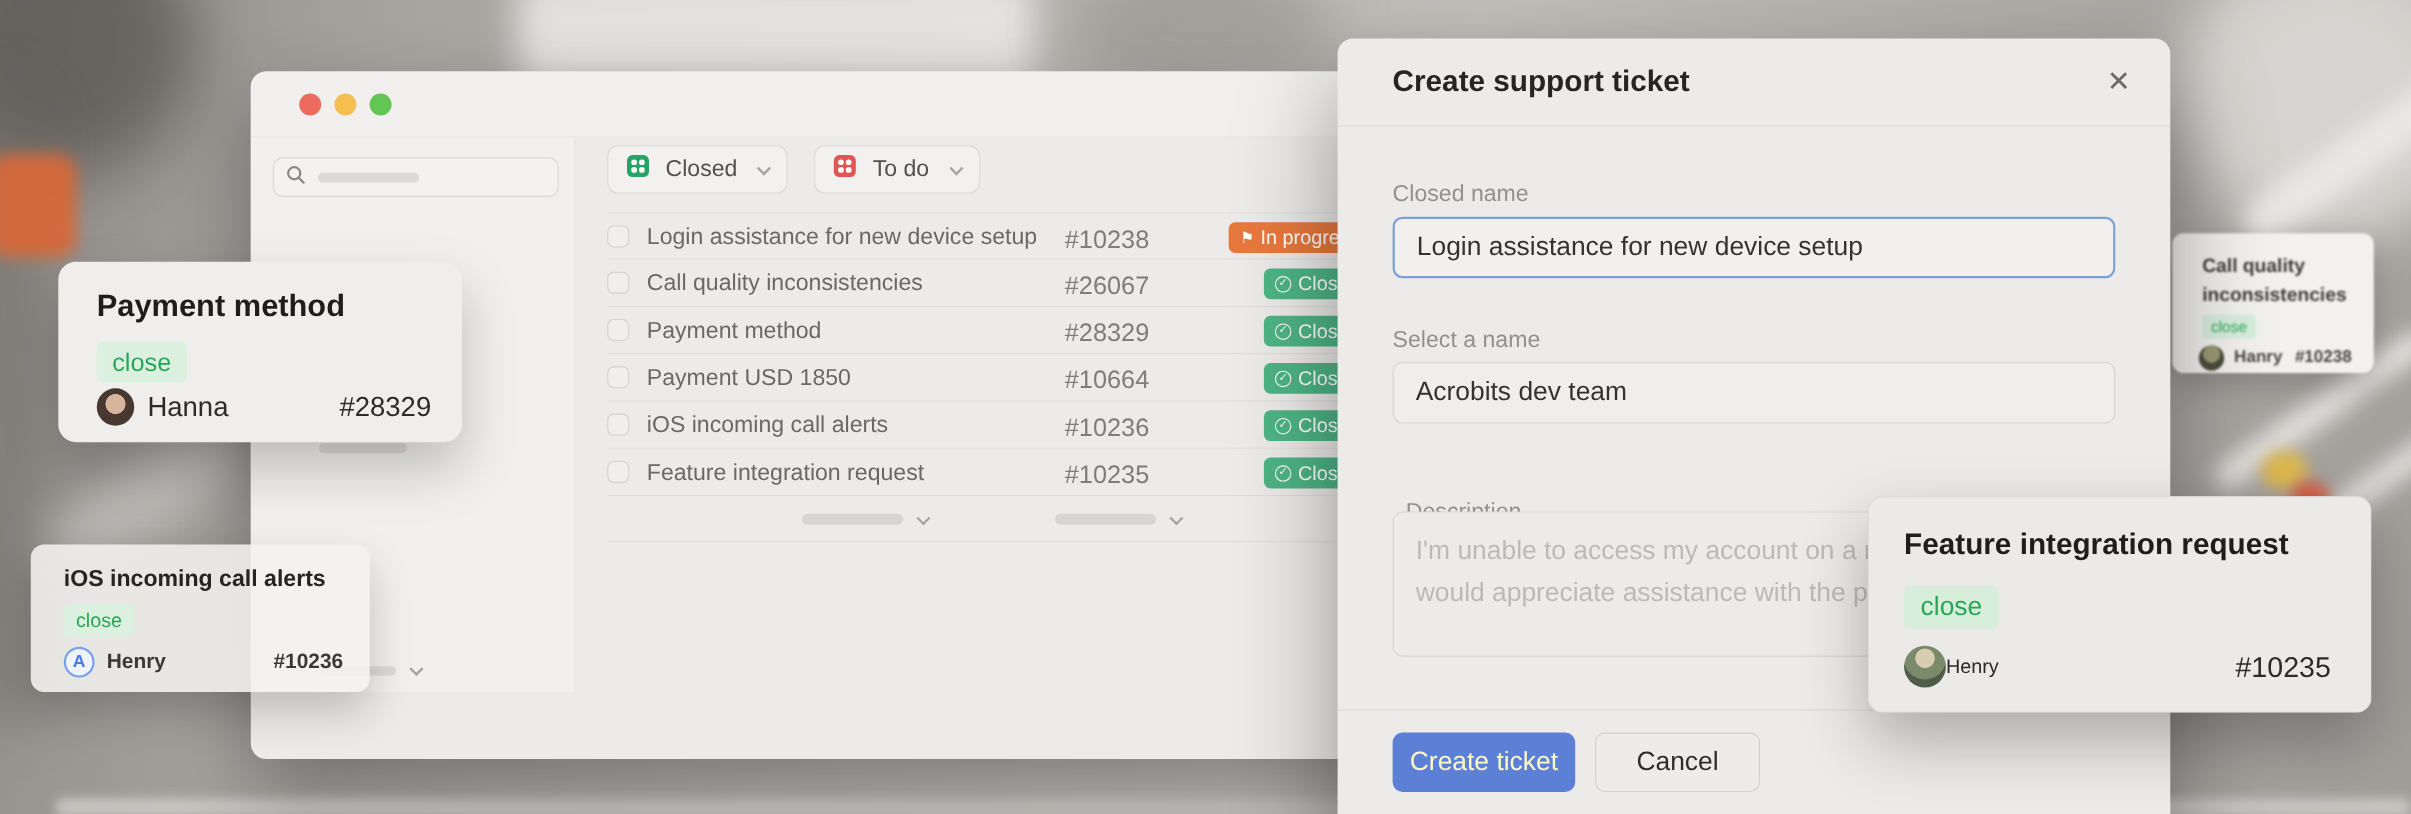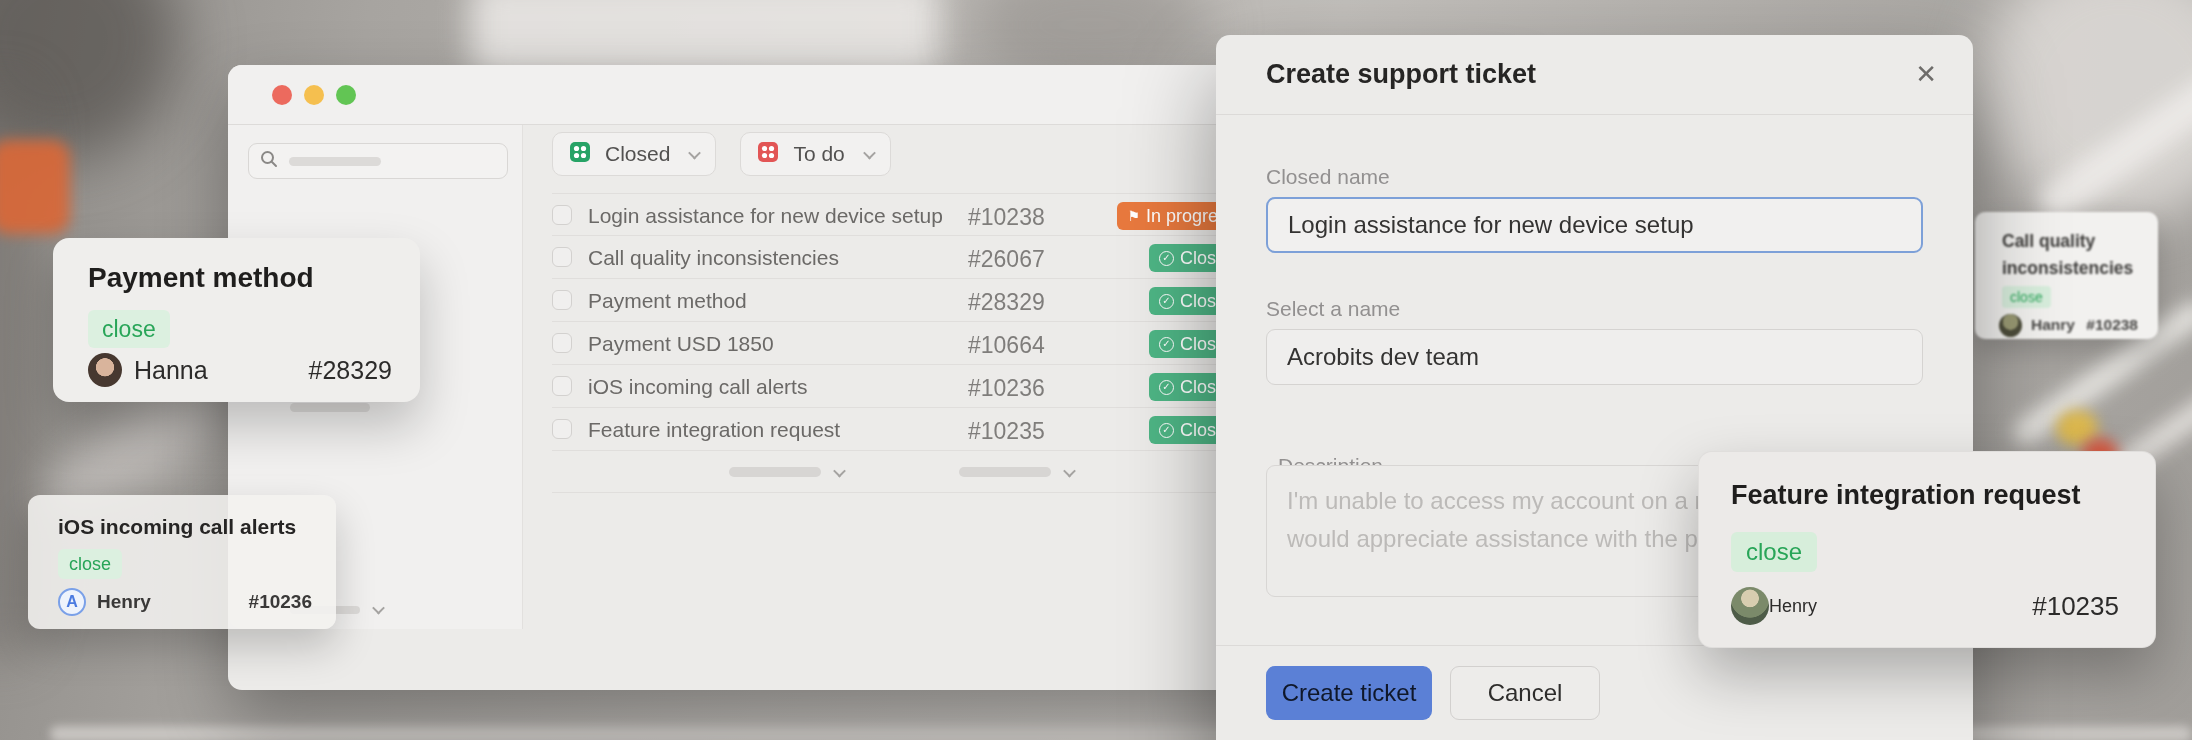--- a/index.html
+++ b/index.html
@@ -136,21 +136,21 @@
     font-size:24px; color:#343332; padding:0 20px; font-family:"Liberation Sans", sans-serif; outline:none; }
   .in-project { top:162px; background:#f1f0ef; border:2px solid #7da0d8; }
   .in-team { top:294px; background:#efeeed; border:1.5px solid #d5d3d1; }
   .m-textarea { position:absolute; left:50px; top:430px; width:657px; height:132px; border-radius:9px;
     background:#eceBE9; background:#ecebe9; border:1.5px solid #d8d6d4; font-size:24px; line-height:38px;
     padding:16px 20px; color:#343332; resize:none; font-family:"Liberation Sans", sans-serif; outline:none; }
   .m-textarea::placeholder { color:#bcbab8; }
   .modal-footer-line { position:absolute; left:0; right:0; top:610px; border-top:1px solid #dcdad8; }
   .btn { position:absolute; top:631px; height:54px; border-radius:9px; font-size:24px;
     display:flex; align-items:center; justify-content:center; font-family:"Liberation Sans", sans-serif; }
-  .btn-submit { left:50px; width:166px; background:#5b80d6; color:#0f172a; border:none; }
+  .btn-submit { left:50px; width:166px; background:#5b80d6; color:#fef9c3; border:none; }
   .btn-cancel { left:234px; width:150px; background:#edecea; color:#2e2d2c; border:1.5px solid #d2d0ce; }
 </style>
 </head>
 <body>
 
 <div id="stage">
 
   <div class="blob b-dark-corner"></div>
   <div class="blob b-left-strip"></div>
   <div class="blob b-orange"></div>

